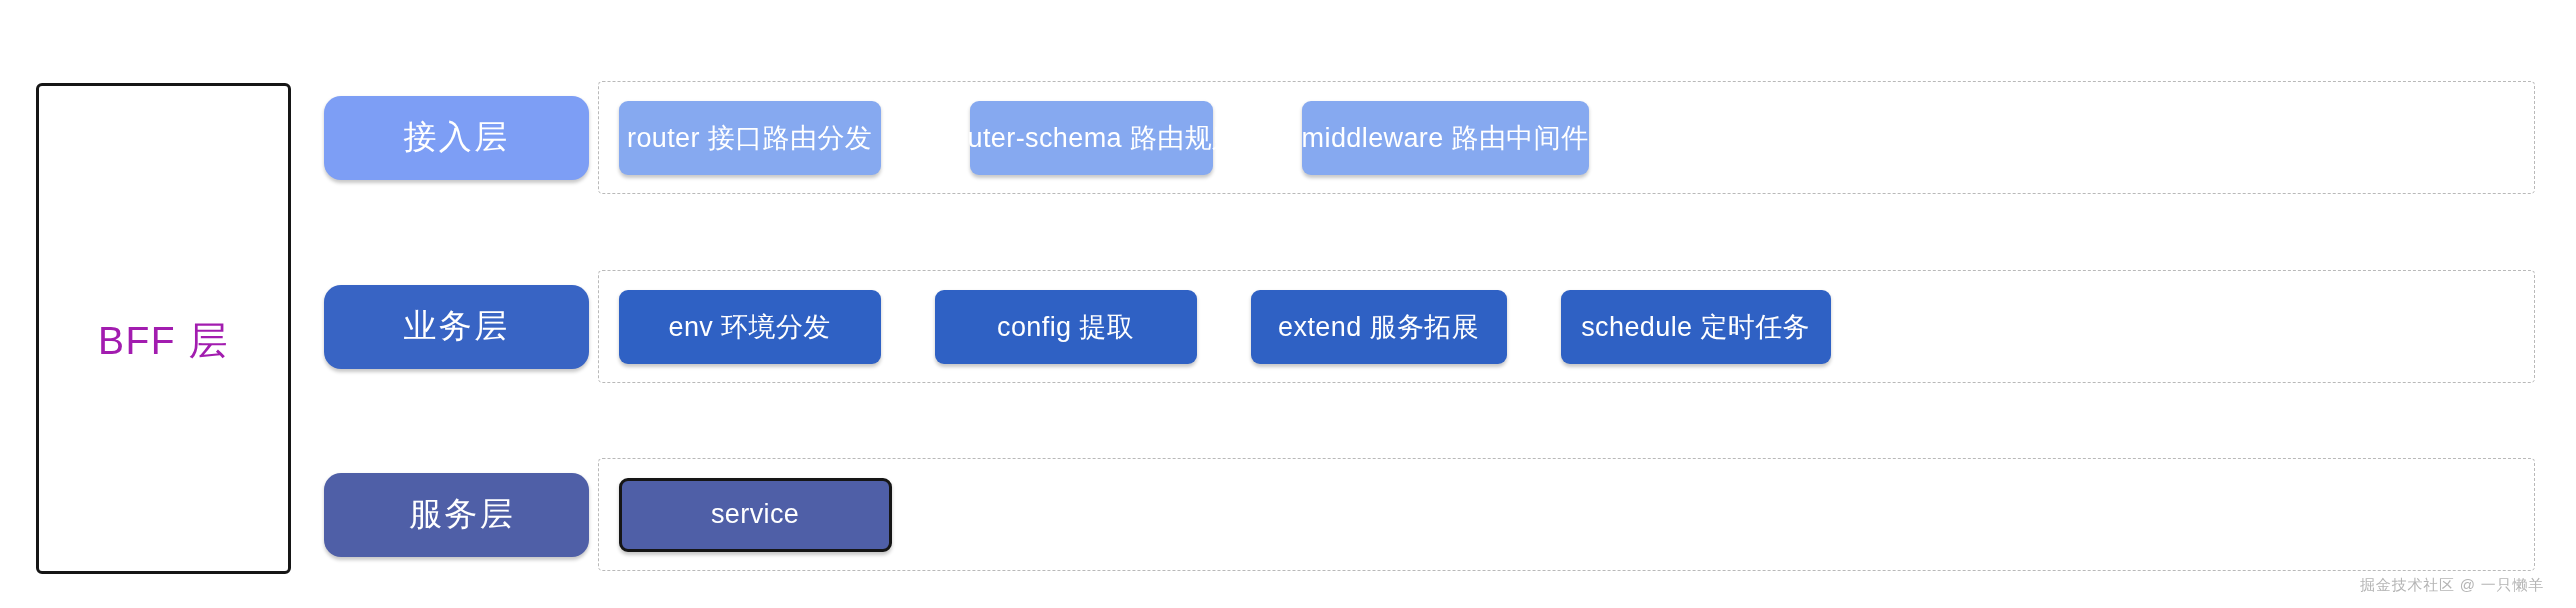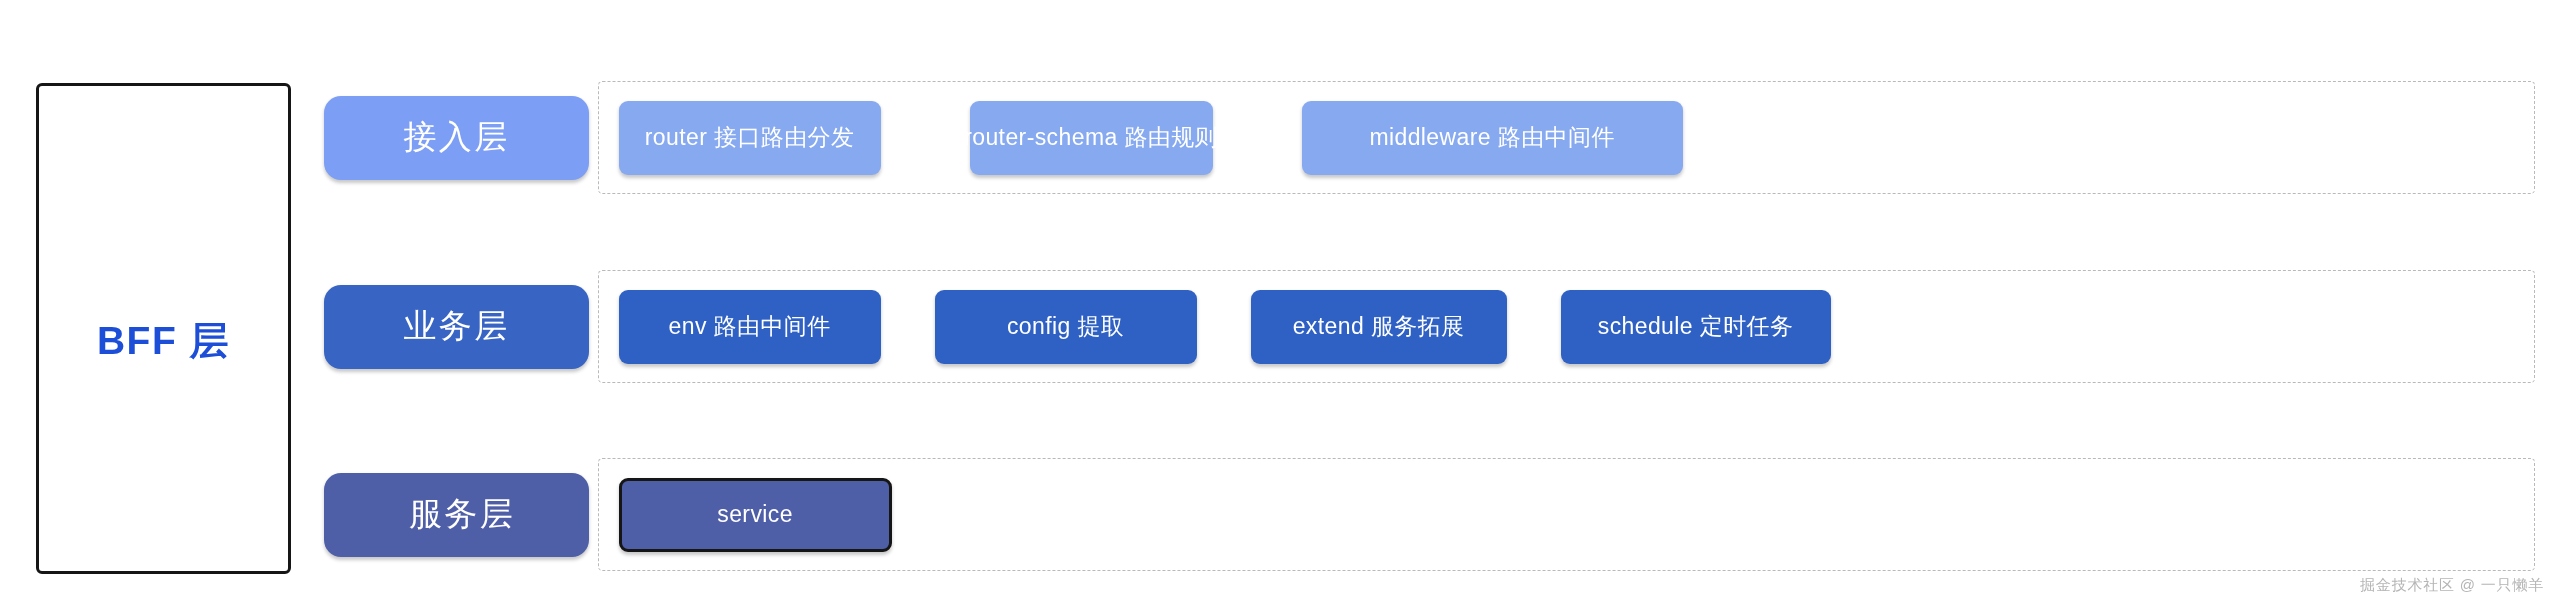--- a/index.html
+++ b/index.html
@@ -31,23 +31,23 @@
     border: 3.8px solid #161616;
     border-radius: 6px;
     background: #ffffff;
     display: flex;
     align-items: center;
     justify-content: center;
     box-sizing: border-box;
   }
   .bff-label {
     font-size: 39px;
-    color: #1d4ed8;
+    color: #a21caf;
     letter-spacing: 1.5px;
-    font-weight: 700;
+    font-weight: 400;
     white-space: nowrap;
     margin-top: 25px;
   }
 
   
   .row {
     position: absolute;
     left: 324px;
     display: flex;
     align-items: center;
@@ -105,31 +105,31 @@
     border-radius: 9px;
     display: flex;
     align-items: center;
     justify-content: center;
     box-sizing: border-box;
     box-shadow: 0 2.3px 3.8px rgba(0,0,0,0.22);
     padding: 0 18px;
     margin-right: 0;
   }
   .item-text {
-    font-size: 23px;
+    font-size: 27px;
     color: #ffffff;
     white-space: nowrap;
     letter-spacing: 0.4px;
   }
 
   
   #row-0 .item { margin-right: 89px; }
   #row-0 .item:nth-child(1) { width: 262px; }
   #row-0 .item:nth-child(2) { width: 243px; }
-  #row-0 .item:nth-child(3) { width: 381px; }
+  #row-0 .item:nth-child(3) { width: 287px; }
 
   
   #row-1 .item { margin-right: 54px; }
   #row-1 .item:nth-child(1) { width: 262px; }
   #row-1 .item:nth-child(2) { width: 262px; }
   #row-1 .item:nth-child(3) { width: 256px; }
   #row-1 .item:nth-child(4) { width: 270px; }
   #row-1 .item:nth-child(5) { width: 294px; margin-right: 0; }
 
   
@@ -179,21 +179,21 @@
     </div>
   </div>
 
   <div class="row" id="row-1">
     <div class="row-label" id="label-1" style="background: rgb(56, 100, 196);">
       <span class="row-label-text">业务层</span>
     </div>
     <div class="row-track" style="border-color: rgb(185, 185, 185);">
       <div class="items">
         <div class="item item-business" style="background: rgb(47, 97, 196);">
-          <span class="item-text">env 路由中间件</span>
+          <span class="item-text">env 环境分发</span>
         </div>
         <div class="item item-business" style="background: rgb(47, 97, 196);">
           <span class="item-text">config 提取</span>
         </div>
         <div class="item item-business" style="background: rgb(47, 97, 196);">
           <span class="item-text">extend  服务拓展</span>
         </div>
         <div class="item item-business" style="background: rgb(47, 97, 196);">
           <span class="item-text">schedule  定时任务</span>
         </div>

